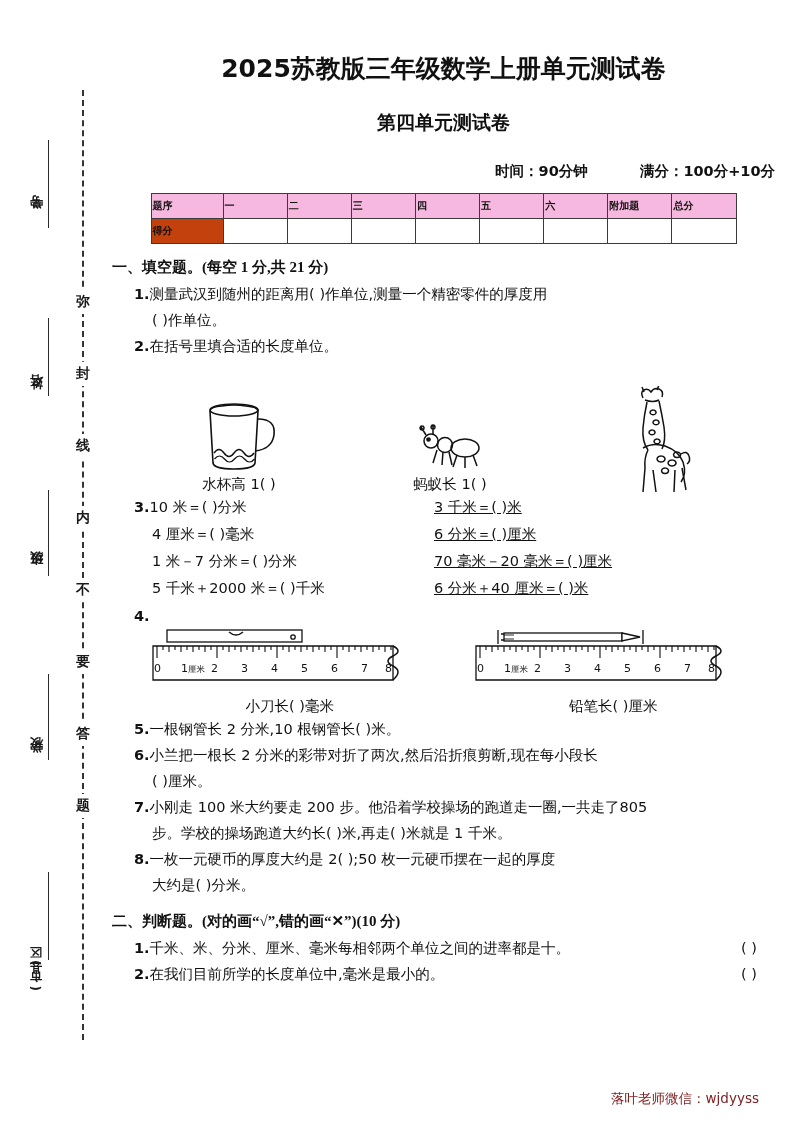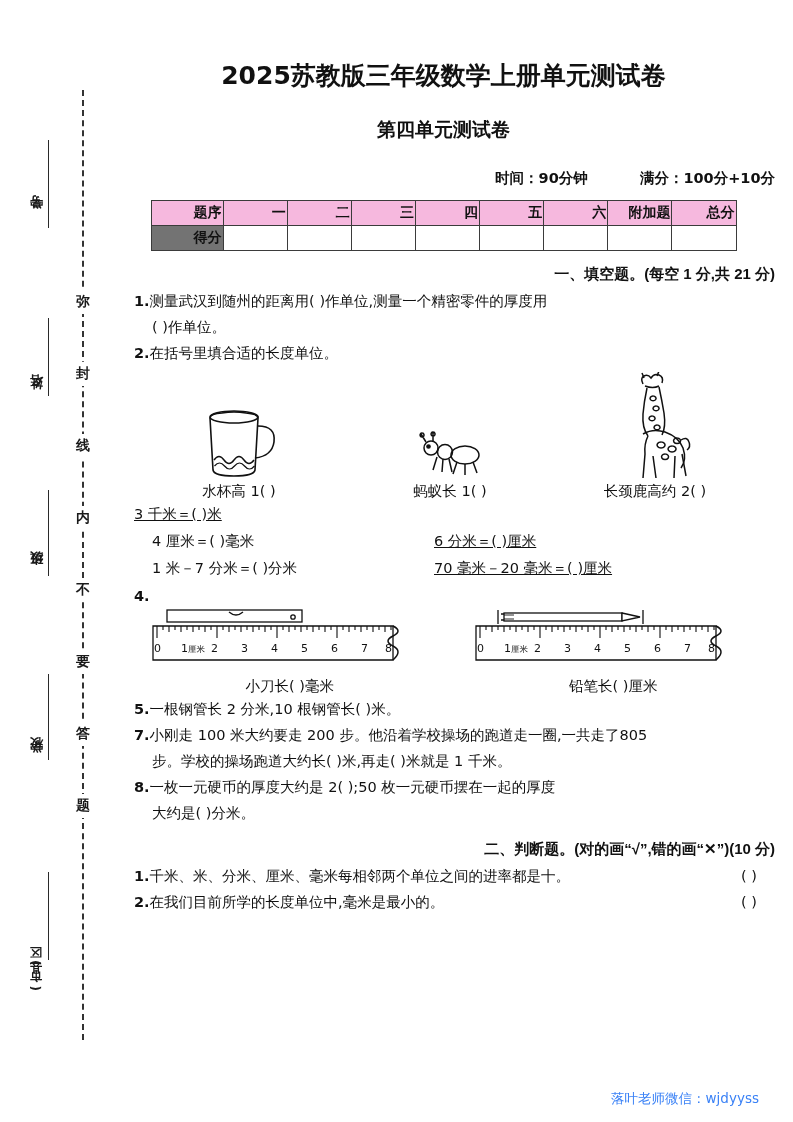--- a/index.html
+++ b/index.html
@@ -48,21 +48,21 @@
     font-size: 14px;
     font-family: "DejaVu Sans", "Liberation Sans", sans-serif;
     font-weight: 700;
     padding: 3px 0;
     color: #1a1a1a;
   }
 
   
   #paper {
     position: absolute; left: 104px; top: 0; width: 689px; height: 1122px;
-    padding: 7px 18px 0 8px;
+    padding: 0 18px 0 8px;
   }
 
   #main-title {
     text-align: center;
     font-size: 25px;
     font-weight: 700;
     letter-spacing: 0px;
     margin-top: 52px;
     font-family: "DejaVu Sans", "Liberation Sans", sans-serif;
   }
@@ -85,38 +85,37 @@
   
   #score-table {
     margin: 12px auto 0 auto;
     border-collapse: collapse;
     width: 586px;
     table-layout: fixed;
   }
   #score-table td {
     border: 1.4px solid #3b3b3b;
     height: 25px;
-    text-align: right;
+    text-align: left;
     vertical-align: middle;
-    font-size: 14px;
+    font-size: 10px;
     font-weight: 700;
     font-family: "DejaVu Sans", "Liberation Sans", sans-serif;
     margin-left: 36px;
   }
   #score-table tr.head td { background: #f6b8de; }
-  #score-table td.rowlabel { background: #737373; width: 72px; }
+  #score-table td.rowlabel { background: #c2410c; width: 72px; }
   #score-table td.blank { background: #fff; }
 
   
   .section-head {
     font-size: 15px;
     font-weight: 700;
     margin: 14px 0 4px 0;
-    font-family: Liberation Sans, sans-serif;
-    text-align: right;
+    font-family: Liberation Serif, serif;
   }
   .q {
     font-size: 14.5px;
     line-height: 26px;
     margin-left: 22px;
     font-family: "DejaVu Sans", "Liberation Sans", sans-serif;
   }
   .q b { font-weight: 700; }
   .indent { display:inline-block; width: 18px; }
 
@@ -153,21 +152,21 @@
   .ruler-cap {
     font-size: 14.5px; margin-top: 1px;
     font-family: "DejaVu Sans", "Liberation Sans", sans-serif;
   }
 
   
   #watermark {
     position: absolute;
     right: 34px; bottom: 14px;
     font-size: 13.5px;
-    color: #3b82f6;
+    color: #7f1d1d;
     font-family: "DejaVu Sans", "Liberation Sans", sans-serif;
   }
   .tf-mark { float: right; margin-right: 18px; }
   .qline { position: relative; }
 </style>
 </head>
 <body>
 
 <div id="seal-margin">
   <div class="seal-rule" style="left:48px; top:140px; height:88px;"></div>
@@ -290,35 +289,39 @@
             <path d="M26 62 q10 -6 22 -2 q14 5 18 16 q4 12 -2 20"></path>
             <path d="M31 64 q-4 8 -3 18"></path>
             <path d="M28 82 l-2 24 M36 84 l3 22"></path>
             <path d="M58 84 l-1 22 M65 82 l4 22"></path>
             <path d="M64 68 q6 -4 8 2 q2 5 -2 8"></path>
             <path d="M36 24 a3 2.4 0 1 0 .1 0 M39 34 a3 2.4 0 1 0 .1 0 M35 44 a3 2.4 0 1 0 .1 0 M40 53 a3 2.4 0 1 0 .1 0"></path>
             <path d="M44 70 a4 3 0 1 0 .1 0 M55 74 a4 3 0 1 0 .1 0 M48 82 a3.5 2.8 0 1 0 .1 0 M60 66 a3.5 2.8 0 1 0 .1 0"></path>
           </g>
         </svg>
       </div>
-      <div class="fig-cap">长颈鹿高约 2(      )</div>
     </div>
   </div>
 
   <div class="conv">
     <div class="conv-row">
+      <div class="conv-l"><b>3.</b><span>10 米＝(        )分米</span></div>
       <div class="conv-r"><span>3 千米＝(        )米</span></div>
     </div>
     <div class="conv-row">
       <div class="conv-l"><span class="indent"></span><span>4 厘米＝(      )毫米</span></div>
       <div class="conv-r"><span>6 分米＝(      )厘米</span></div>
     </div>
     <div class="conv-row">
       <div class="conv-l"><span class="indent"></span><span>1 米－7 分米＝(    )分米</span></div>
       <div class="conv-r"><span>70 毫米－20 毫米＝(    )厘米</span></div>
+    </div>
+    <div class="conv-row">
+      <div class="conv-l"><span class="indent"></span><span>5 千米＋2000 米＝(    )千米</span></div>
+      <div class="conv-r"><span>6 分米＋40 厘米＝(    )米</span></div>
     </div>
   </div>
 
   <div style="margin-left:22px; margin-top:6px; font-size:14.5px; font-family:'DejaVu Sans','Liberation Sans',sans-serif;">
     <b>4.</b>
   </div>
   <div id="ruler-row">
 
     <div class="ruler-cell">
       <svg width="290" height="64" viewBox="0 0 290 64">
@@ -383,20 +386,24 @@
         </g>
       </svg>
       <div class="ruler-cap">铅笔长(       )厘米</div>
     </div>
   </div>
 
   <div class="q">
     <div class="qline"><b>5.</b><span>一根钢管长 2 分米,10 根钢管长(      )米。</span></div>
   </div>
 
+  <div class="q">
+    <div class="qline"><b>6.</b><span>小兰把一根长 2 分米的彩带对折了两次,然后沿折痕剪断,现在每小段长</span></div>
+    <div class="qline"><span class="indent"></span><span>(      )厘米。</span></div>
+  </div>
 
   <div class="q">
     <div class="qline"><b>7.</b><span>小刚走 100 米大约要走 200 步。他沿着学校操场的跑道走一圈,一共走了805</span></div>
     <div class="qline"><span class="indent"></span><span>步。学校的操场跑道大约长(         )米,再走(         )米就是 1 千米。</span></div>
   </div>
 
   <div class="q">
     <div class="qline"><b>8.</b><span>一枚一元硬币的厚度大约是 2(            );50 枚一元硬币摆在一起的厚度</span></div>
     <div class="qline"><span class="indent"></span><span>大约是(      )分米。</span></div>
   </div>

